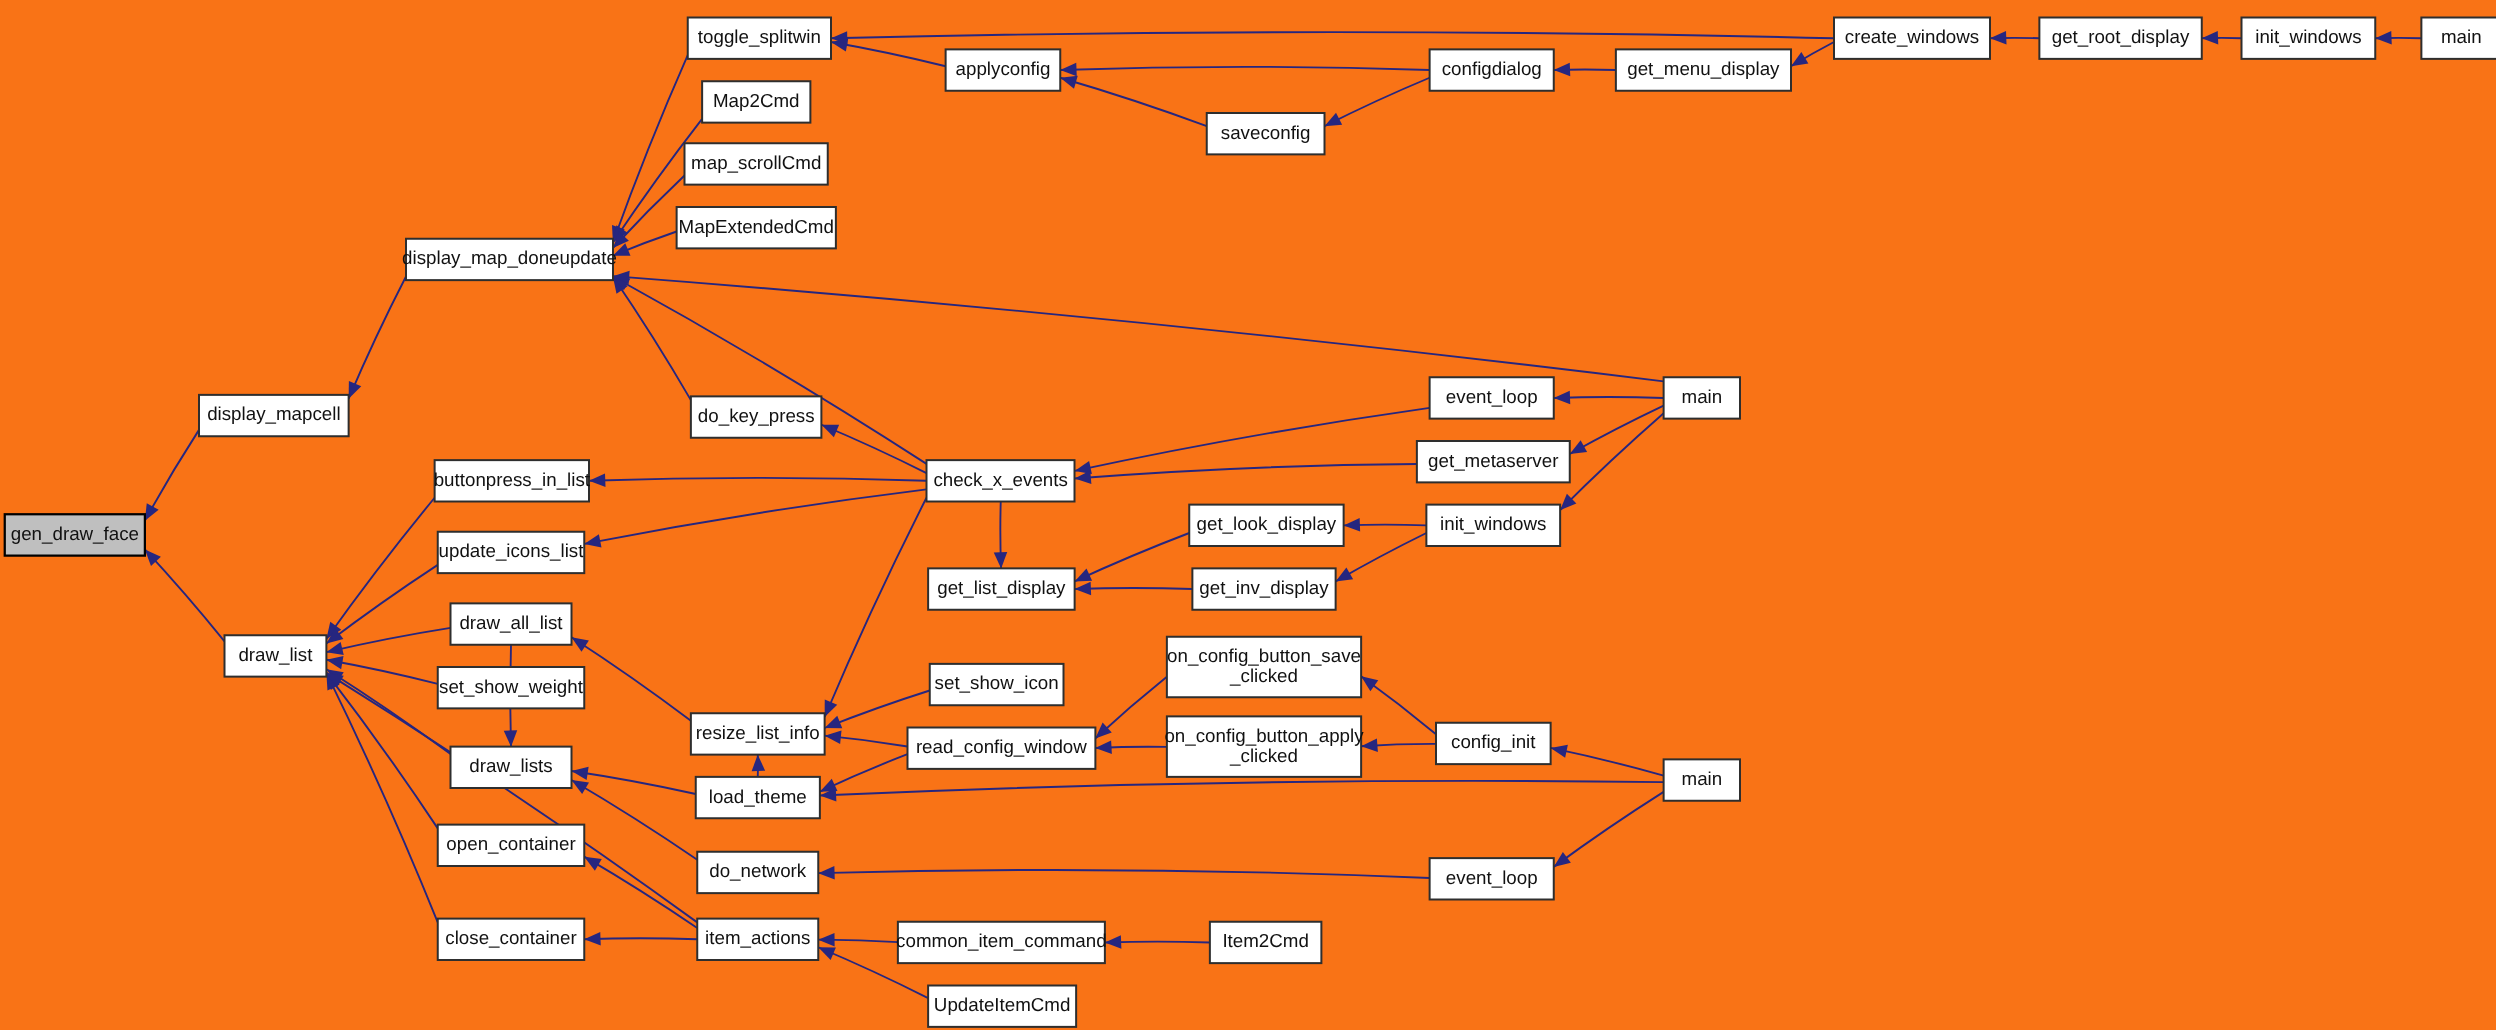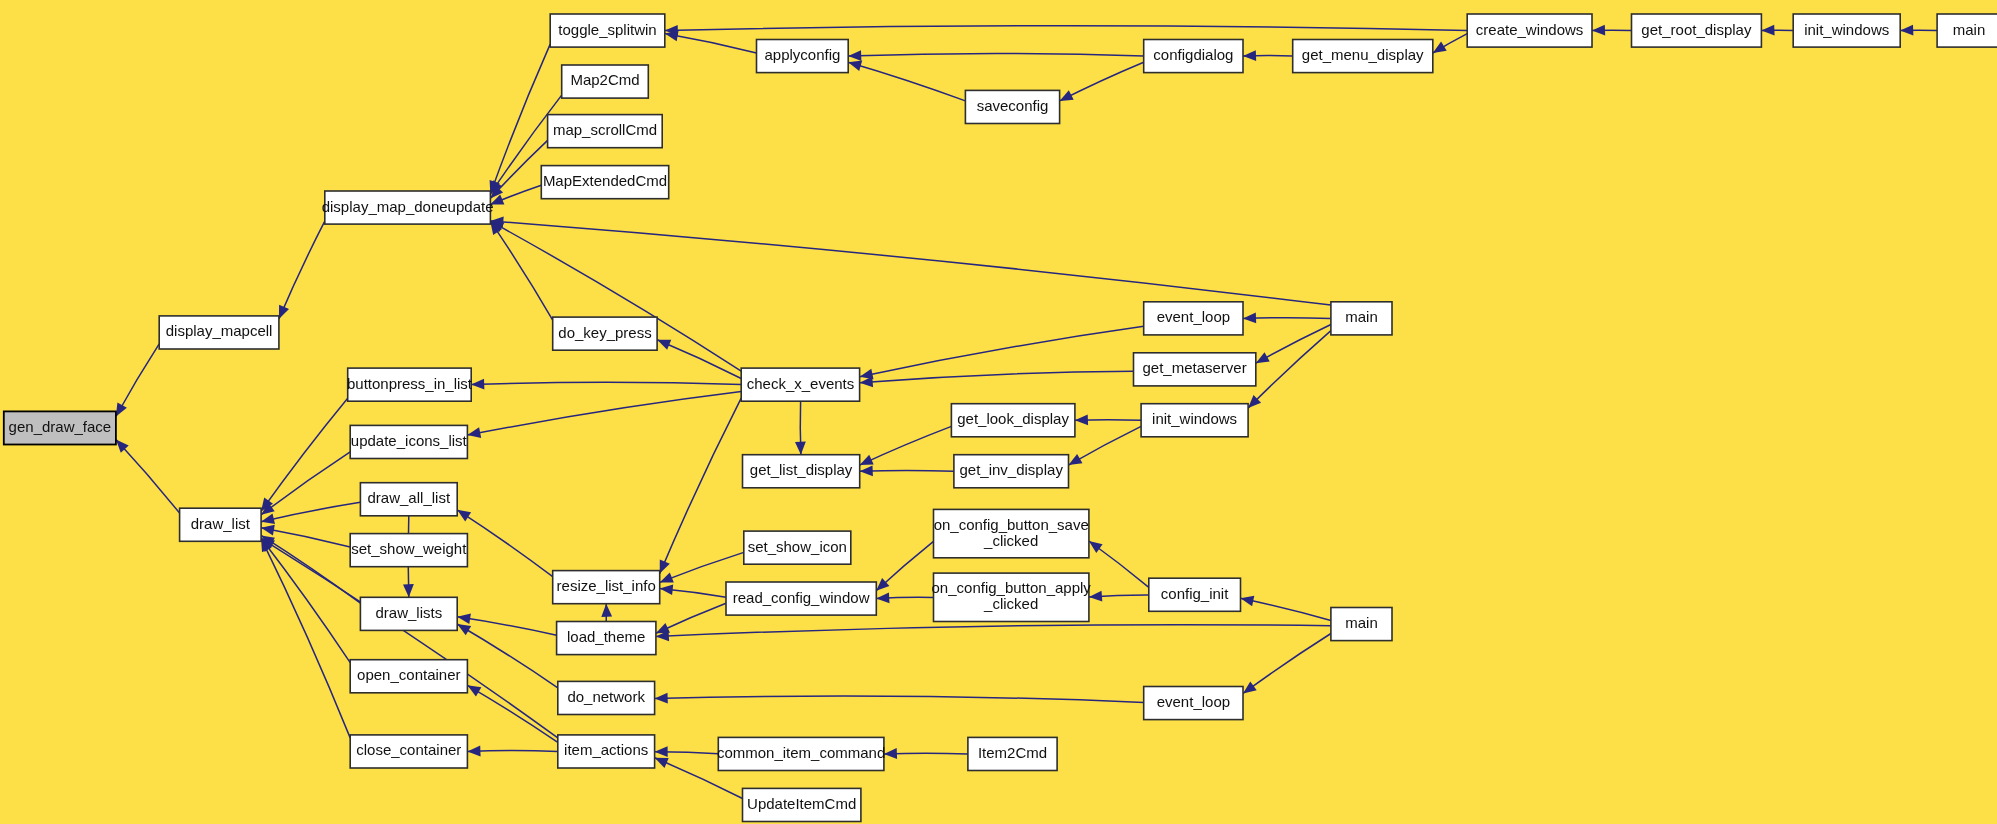--- a/index.html
+++ b/index.html
@@ -1,17 +1,17 @@
 <!DOCTYPE html>
 <html><head>
 <meta charset="utf-8">
 <style>
   html,body{margin:0;padding:0;background:#ffffff;}
   body{font-family:"Liberation Sans",sans-serif;}
-  #graph-root{position:relative;width:1997px;height:824px;background:#fde047;overflow:hidden;}
+  #graph-root{position:relative;width:1997px;height:824px;background:#f97316;overflow:hidden;}
   svg.graph{position:absolute;left:0;top:0;width:1997px;height:824px;display:block;}
   .node-box{fill:#ffffff;stroke:#2e2e2e;stroke-width:1.6;}
   .node-box.highlight{fill:#bfbfbf;stroke:#000000;stroke-width:1.8;}
   .node-label{font-family:"Liberation Sans",sans-serif;font-size:15px;fill:#111111;text-anchor:middle;dominant-baseline:middle;}
   .edge{fill:none;stroke:#26267f;stroke-width:1.5;}
   .arrow-head{fill:#26267f;stroke:none;}
 </style>
 </head>
 <body>
 

